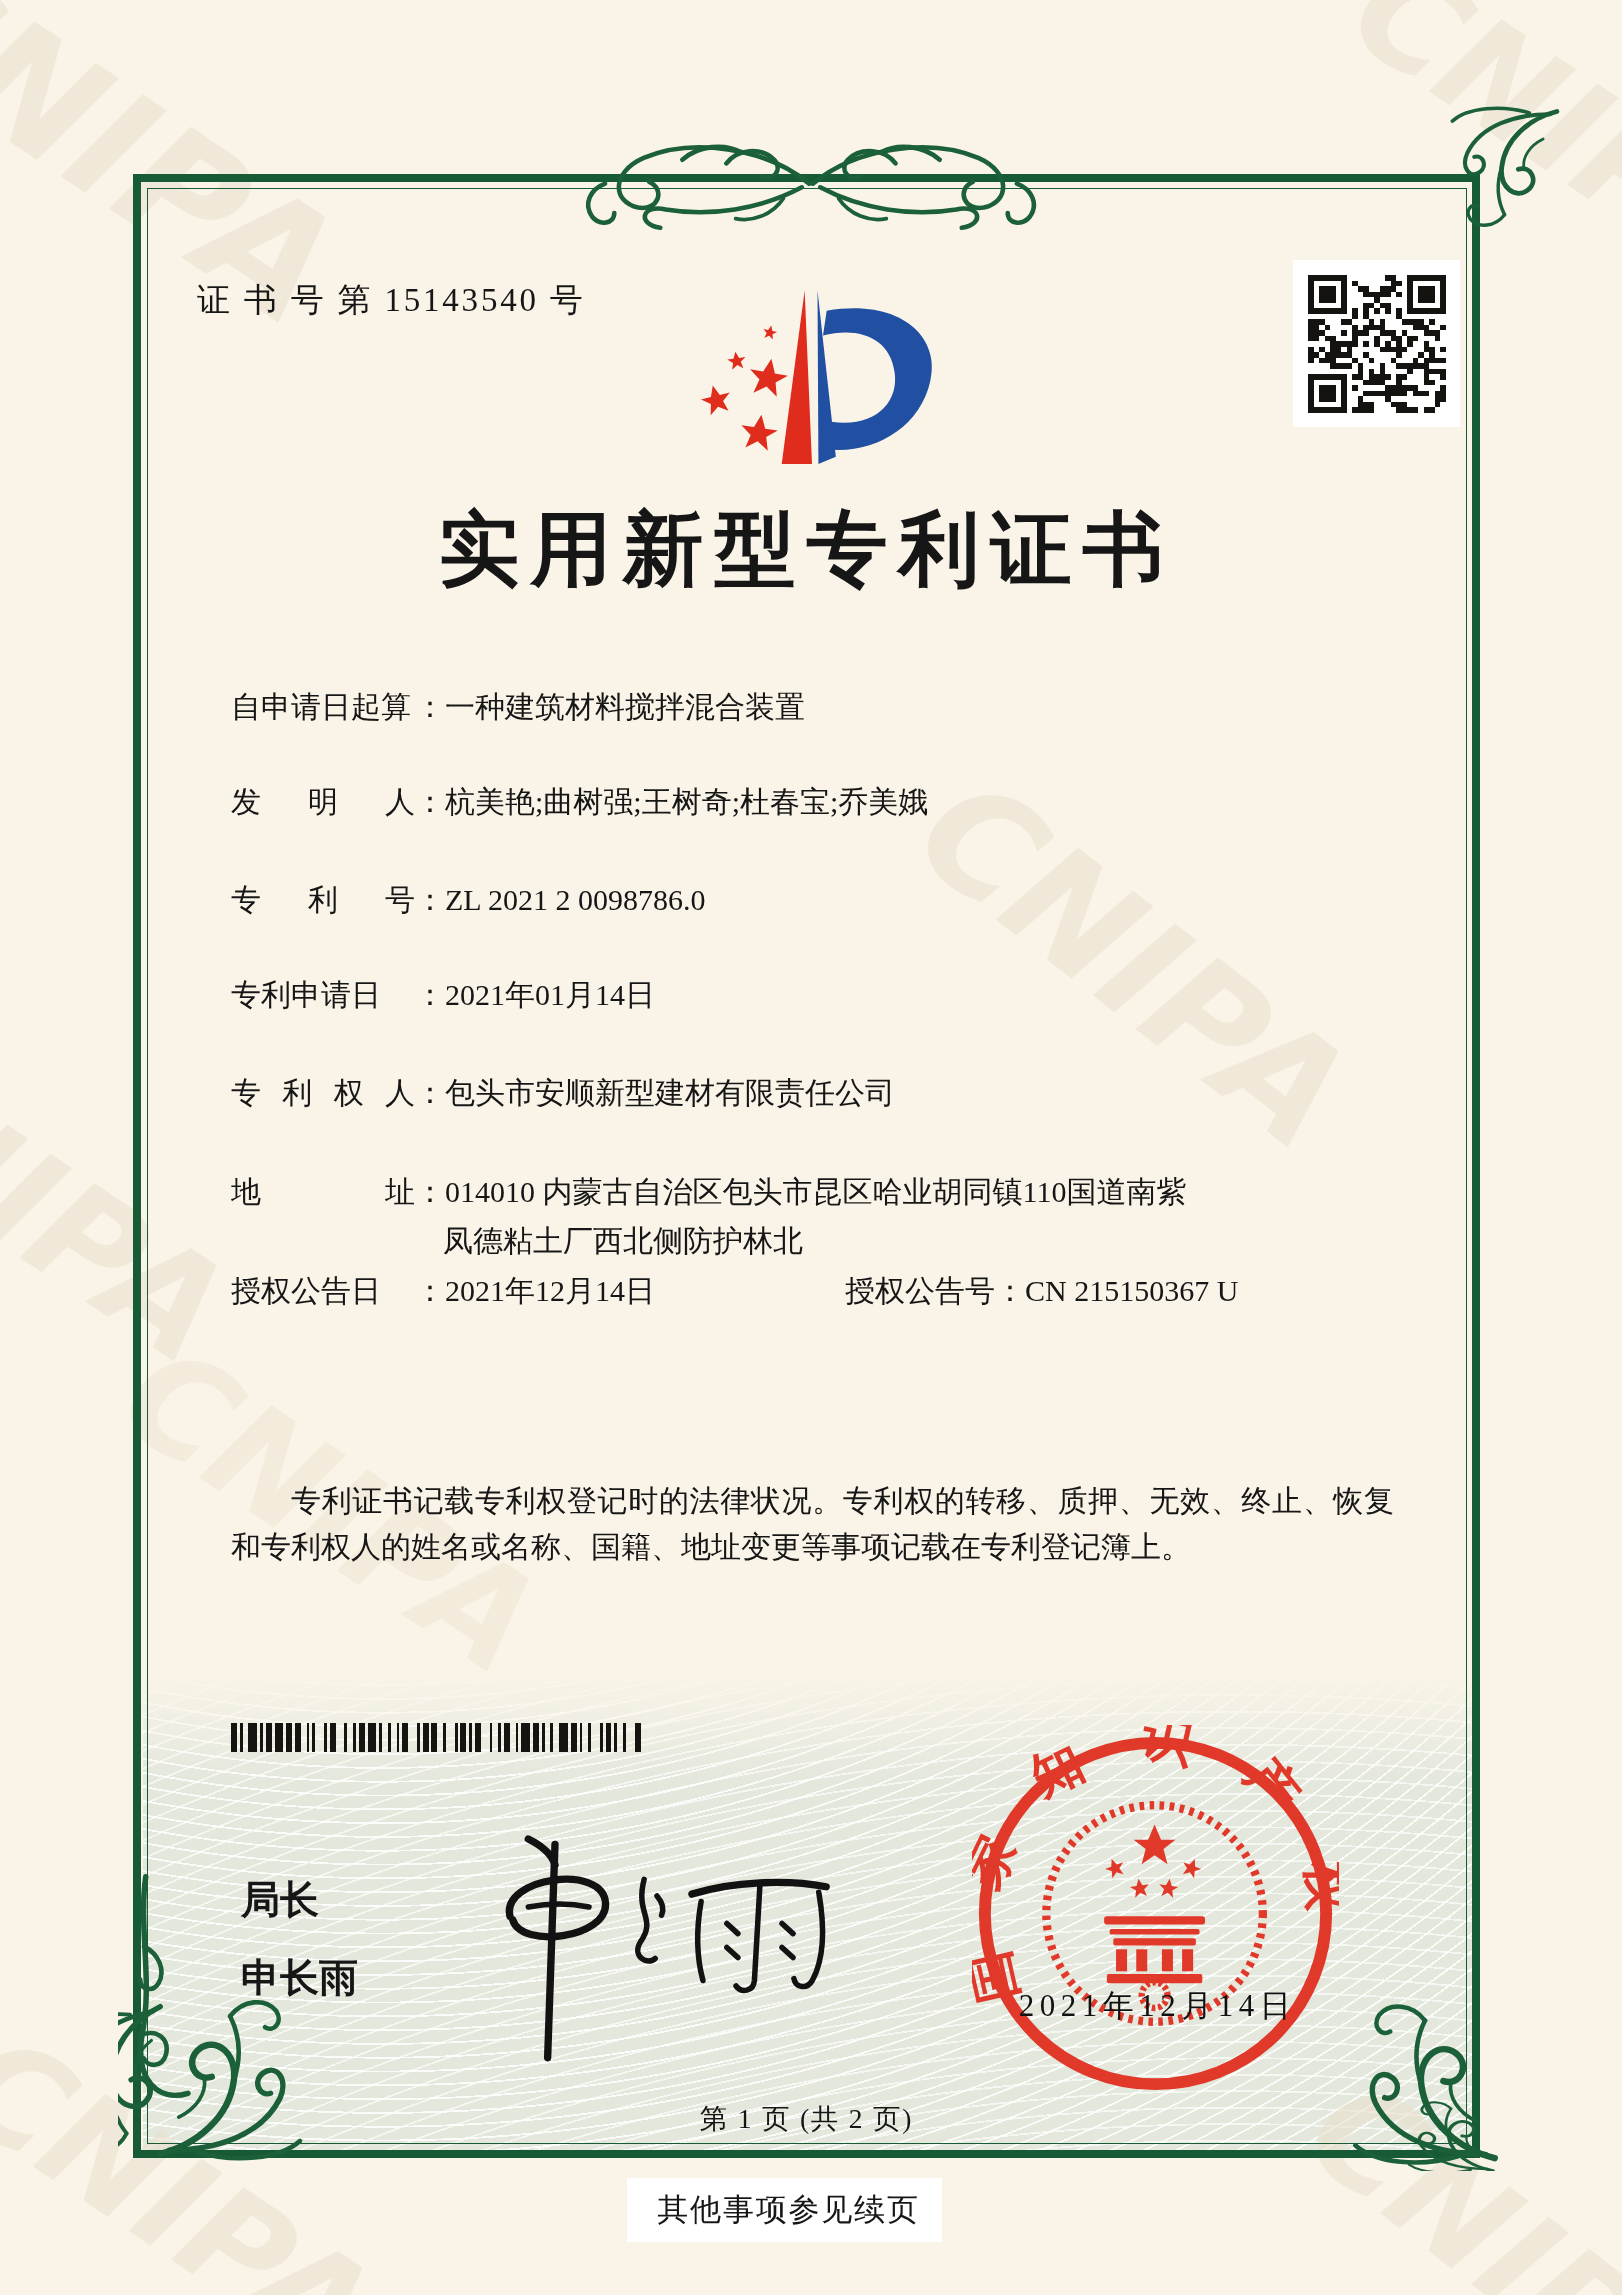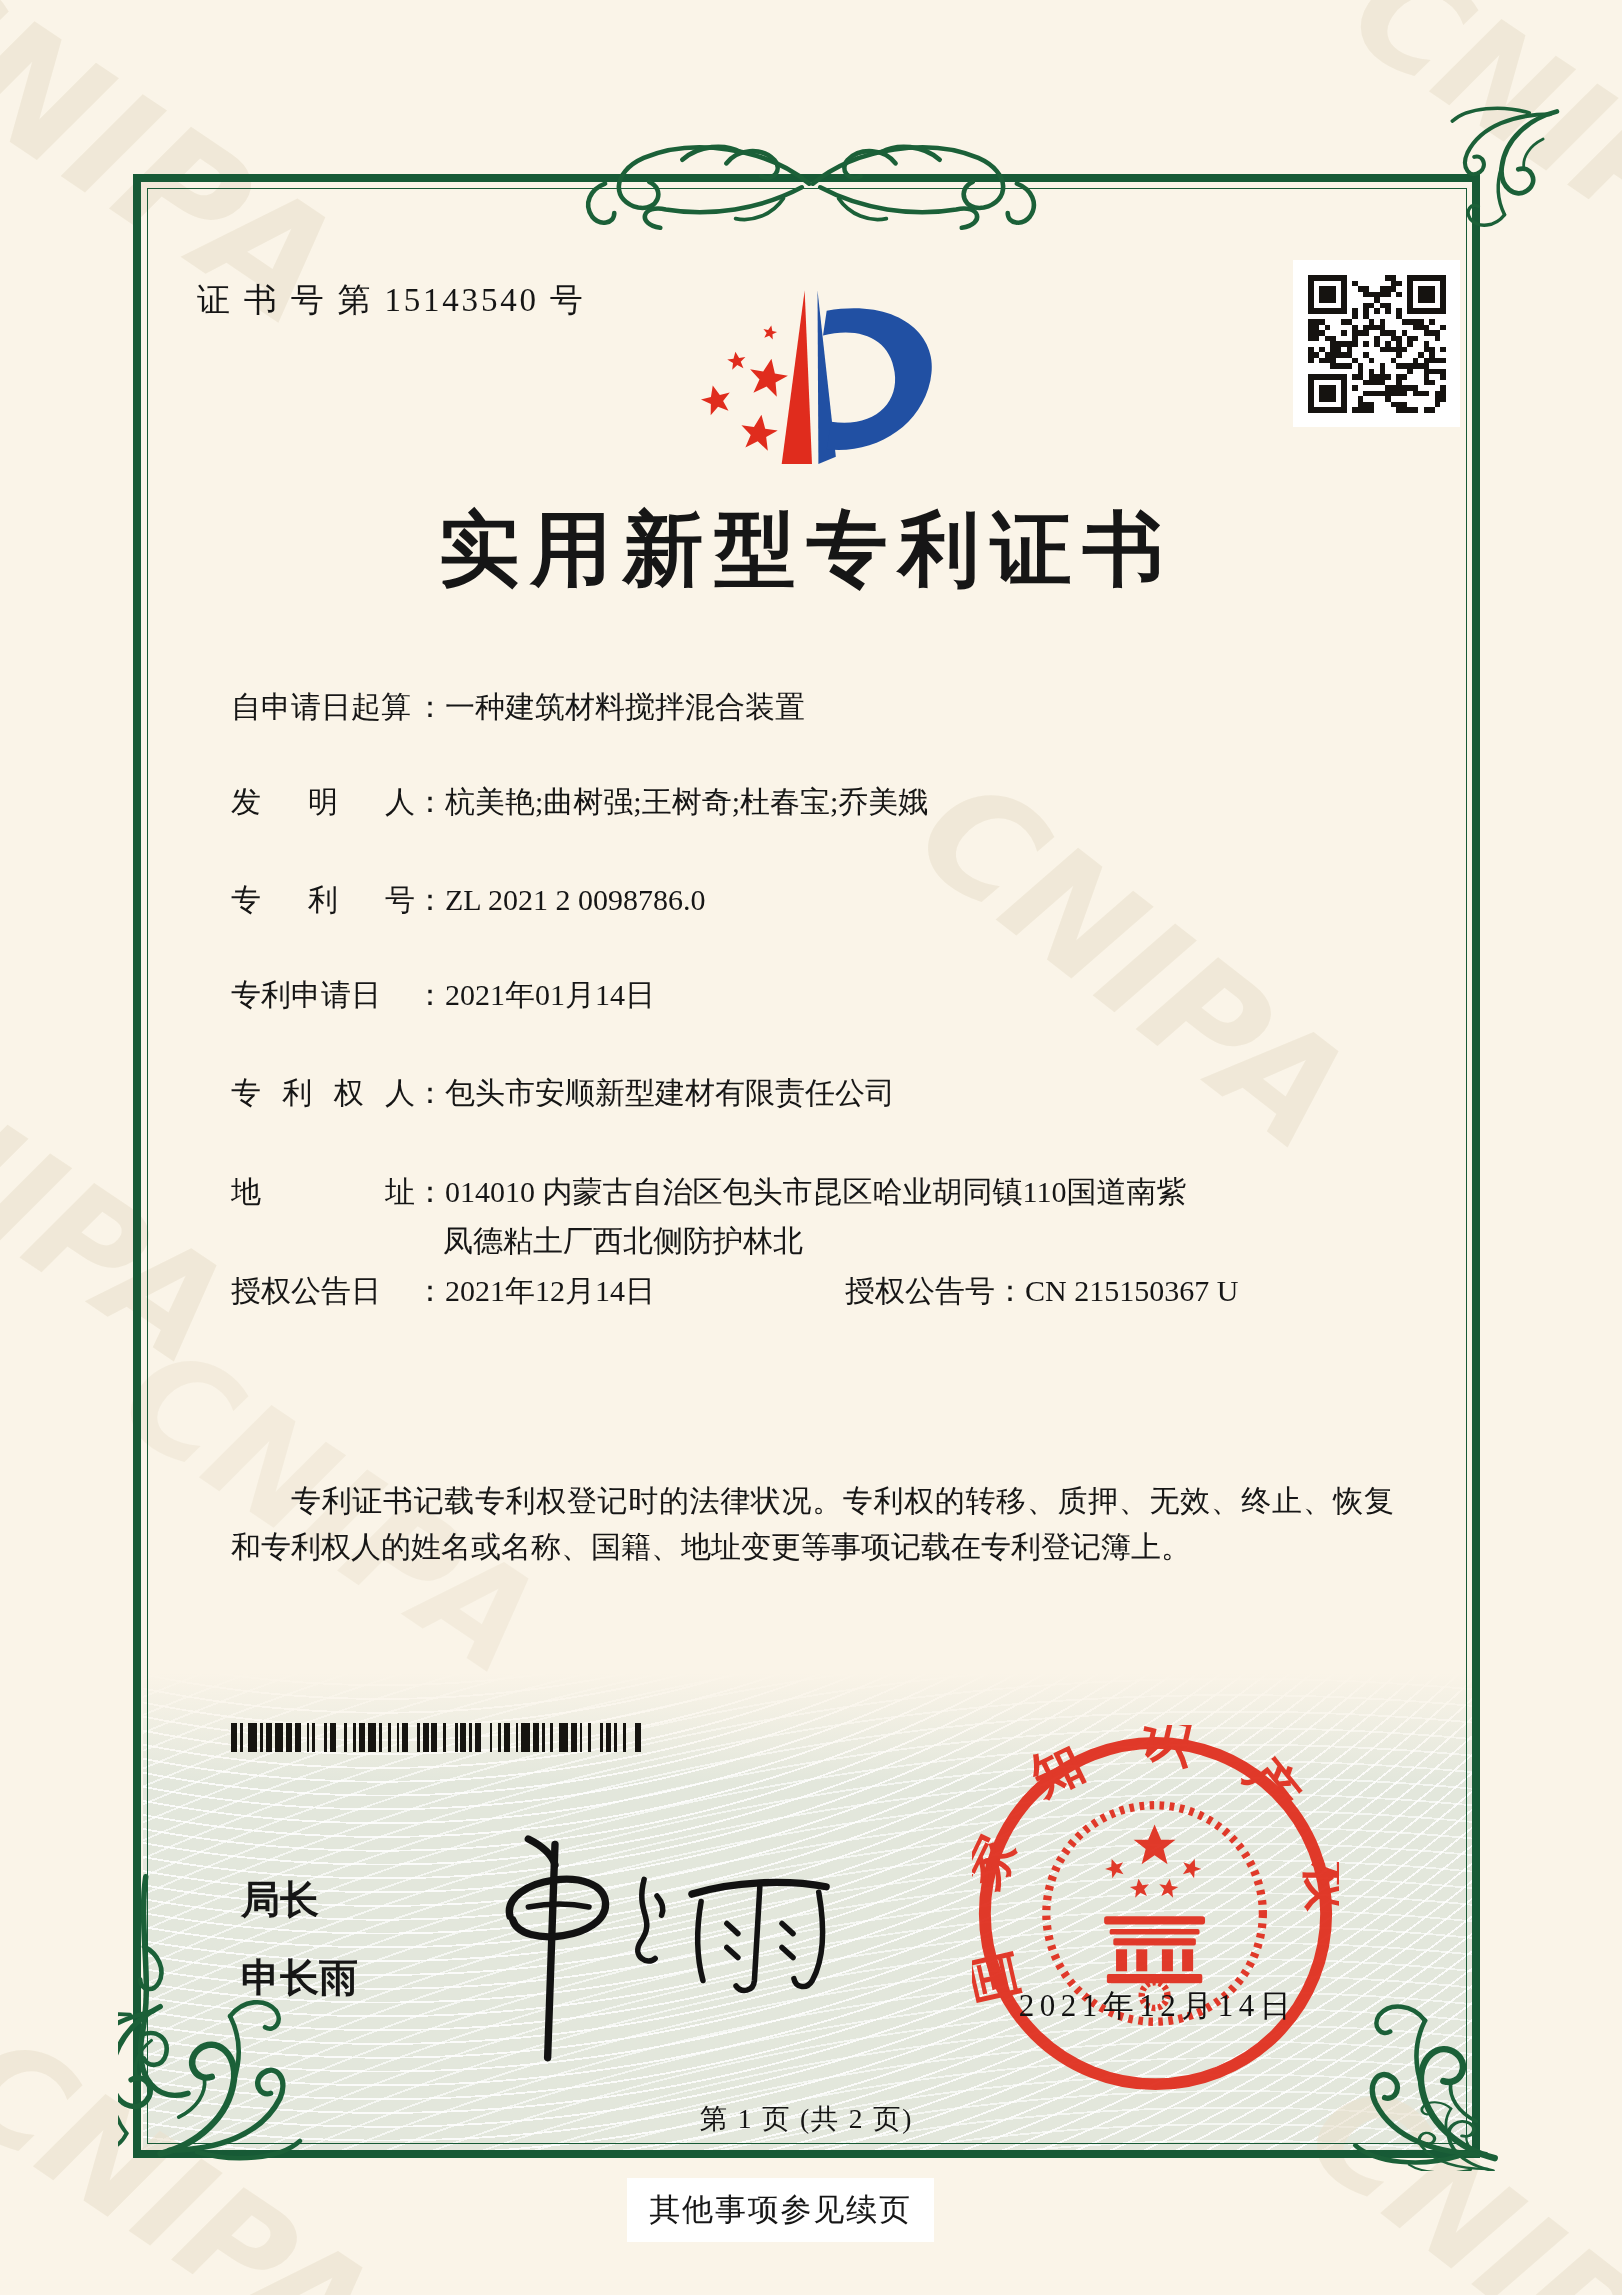--- a/index.html
+++ b/index.html
@@ -57,21 +57,21 @@
     font-family:"Liberation Sans","DejaVu Sans",sans-serif;font-weight:bold;font-size:39px;}
   .sig{position:absolute;left:464px;top:1826px;z-index:4;}
   
   .seal{position:absolute;left:972px;top:1725px;z-index:5;opacity:.95;}
   .seal-date{position:absolute;left:992px;top:1985px;width:331px;text-align:center;
     font-size:31px;letter-spacing:5.5px;color:#111;z-index:6;}
   
   .page-no{position:absolute;left:133px;top:2101px;width:1347px;text-align:center;
     font-size:27.5px;z-index:4;letter-spacing:1.8px;}
   .note{position:absolute;left:627px;top:2178px;width:307px;height:64px;background:#ffffff;
-    display:flex;align-items:center;justify-content:center;font-size:31px;letter-spacing:1.8px;z-index:4;}
+    display:flex;align-items:center;justify-content:center;font-size:31px;letter-spacing:1.8px;z-index:4;padding-left:8px;}
 </style>
 </head>
 <body>
 
 <div class="page">
 
   <div class="wm" style="left:-64px;top:-83px;font-size:156px;transform:rotate(34deg);">CNIPA</div>
   <div class="wm" style="left:1414px;top:-73px;font-size:138px;transform:rotate(34deg);">CNIPA</div>
   <div class="wm" style="left:992px;top:744px;font-size:147px;transform:rotate(38deg);">CNIPA</div>
   <div class="wm" style="left:-138px;top:992px;font-size:142px;transform:rotate(34deg);">CNIPA</div>

